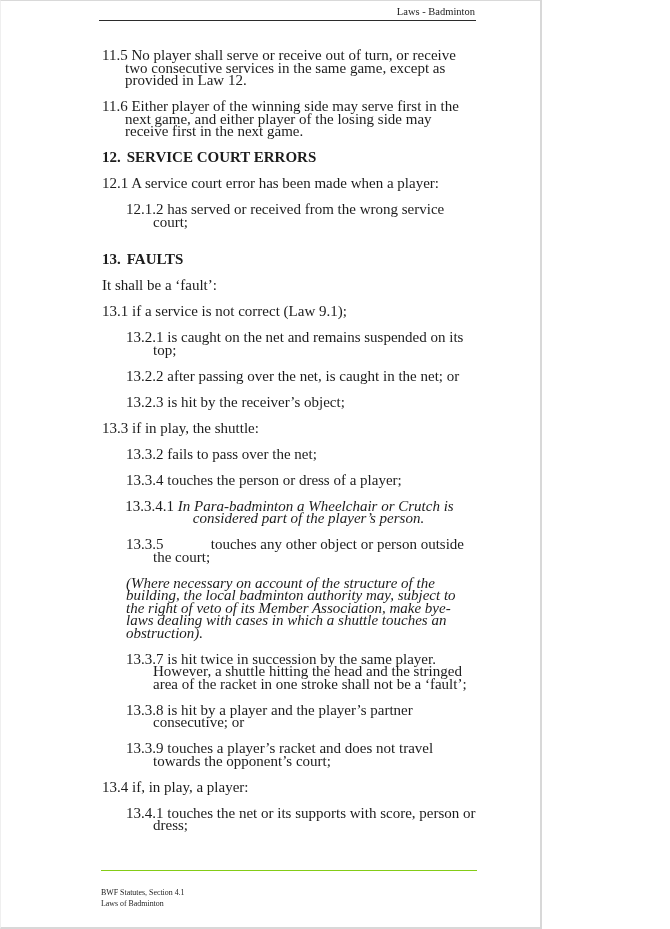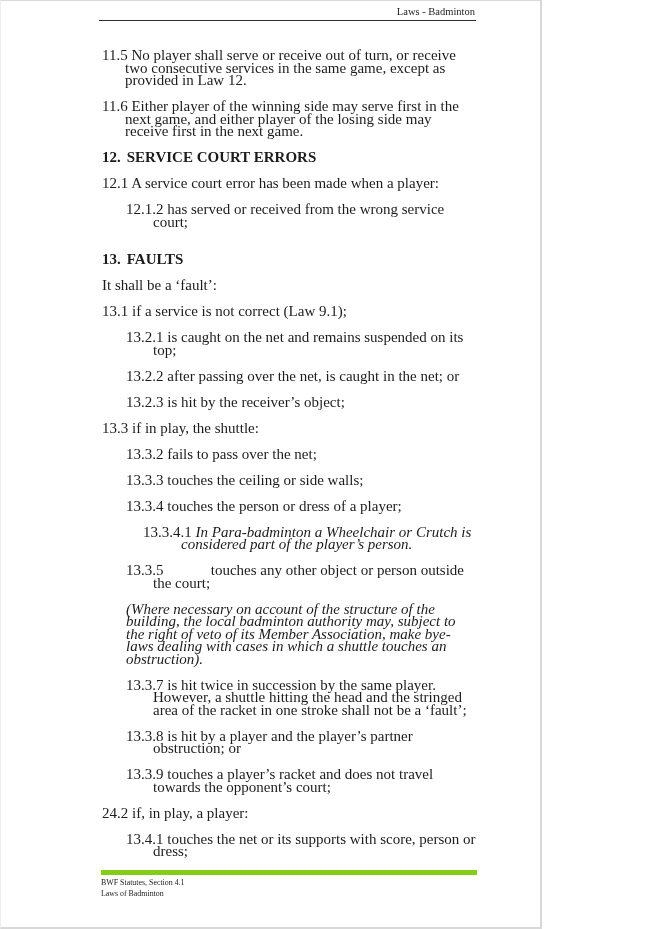--- a/index.html
+++ b/index.html
@@ -26,34 +26,34 @@
     padding: 0 1px 2px 0;
   }
   .content {
     margin: 28px 63px 0 101px;
     font-size: 15px;
     line-height: 12.5px;
   }
   .content p { margin: 0 0 13.5px; }
   p.l1 { padding-left: 23px; text-indent: -23px; }
   p.l2 { margin-left: 24px; padding-left: 27px; text-indent: -27px; }
-  p.l3 { margin-left: 41px; padding-left: 38px; text-indent: -38px; }
+  p.l3 { padding-left: 38px; text-indent: -38px; text-align: center; }
   p.note { margin-left: 24px; font-style: italic; }
   p.heading { font-weight: bold; }
   p.heading .num { margin-right: 6px; }
   p.hgap { margin-top: 25px; }
   .ital { font-style: italic; }
   .gap2 { margin-left: 2.5px; padding-left: 41px; }
   .footer {
     position: absolute;
     left: 100px;
     right: 63px;
     top: 869px;
-    border-top: 5px solid #84cc16;
-    padding-top: 2px;
+    border-top: 1px solid #84cc16;
+    padding-top: 16px;
     font-size: 7.9px;
     line-height: 11.4px;
   }
 </style>
 </head>
 <body>
 
 <div class="page">
 
   <div class="header">
@@ -121,24 +121,20 @@
       <span class="num">13.3</span>
       <span class="txt">if in play, the shuttle:</span>
     </p>
 
 
     <p class="l2">
       <span class="num">13.3.2</span>
       <span class="txt">fails to pass over the net;</span>
     </p>
 
-    <p class="l2">
-      <span class="num">13.3.3</span>
-      <span class="txt">touches the ceiling or side walls;</span>
-    </p>
 
     <p class="l2">
       <span class="num">13.3.4</span>
       <span class="txt">touches the person or dress of a player;</span>
     </p>
 
     <p class="l3">
       <span class="num">13.3.4.1</span>
       <span class="txt ital">In Para-badminton a Wheelchair or Crutch is considered part of the player’s person.</span>
     </p>
@@ -153,30 +149,30 @@
     </p>
 
 
     <p class="l2">
       <span class="num">13.3.7</span>
       <span class="txt">is hit twice in succession by the same player. However, a shuttle hitting the head and the stringed area of the racket in one stroke shall not be a ‘fault’;</span>
     </p>
 
     <p class="l2">
       <span class="num">13.3.8</span>
-      <span class="txt">is hit by a player and the player’s partner obstruction; or</span>
+      <span class="txt">is hit by a player and the player’s partner consecutive; or</span>
     </p>
 
     <p class="l2">
       <span class="num">13.3.9</span>
       <span class="txt">touches a player’s racket and does not travel towards the opponent’s court;</span>
     </p>
 
     <p class="l1">
-      <span class="num">24.2</span>
+      <span class="num">13.4</span>
       <span class="txt">if, in play, a player:</span>
     </p>
 
     <p class="l2">
       <span class="num">13.4.1</span>
       <span class="txt">touches the net or its supports with score, person or dress;</span>
     </p>
 
   </div>
 

